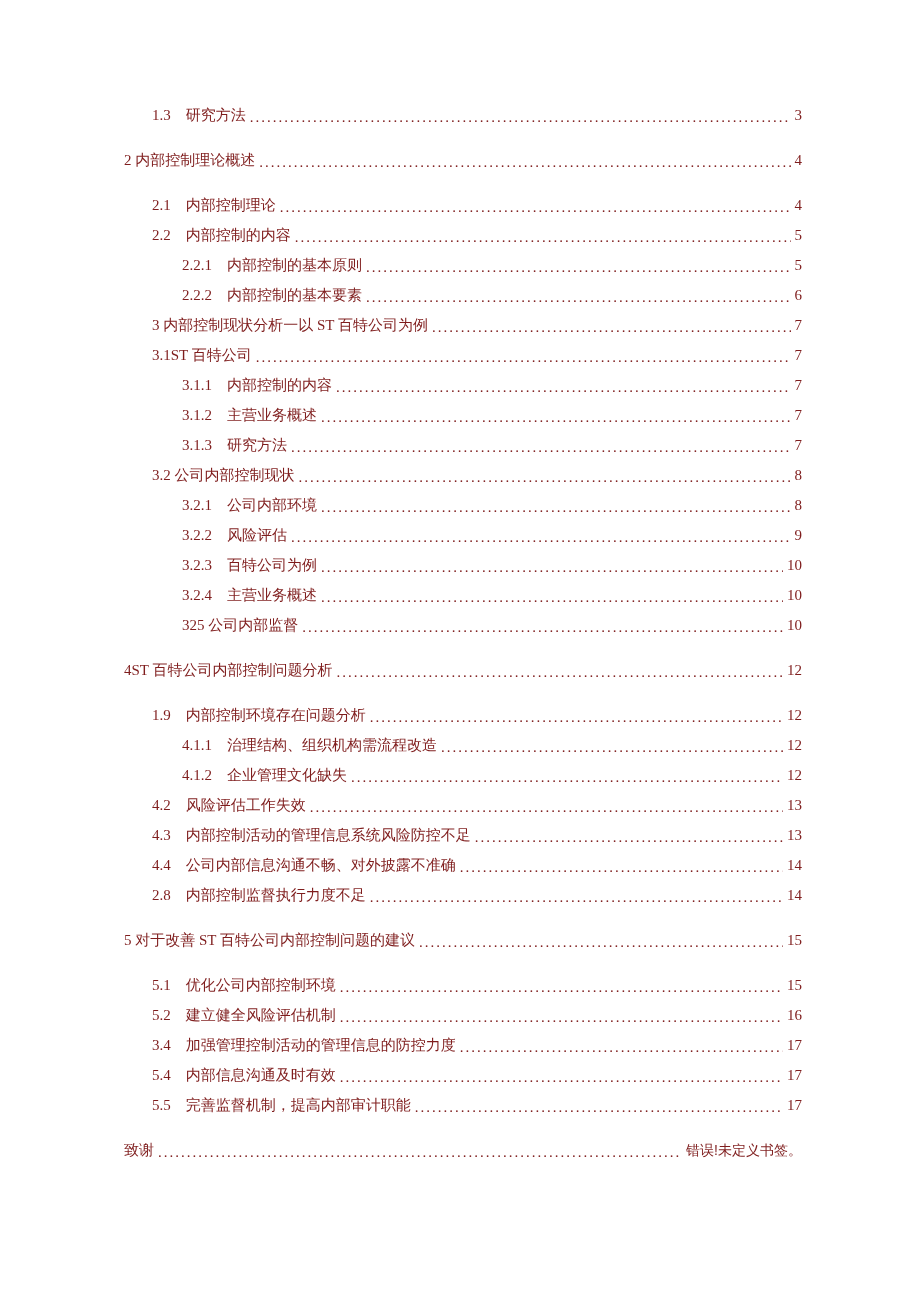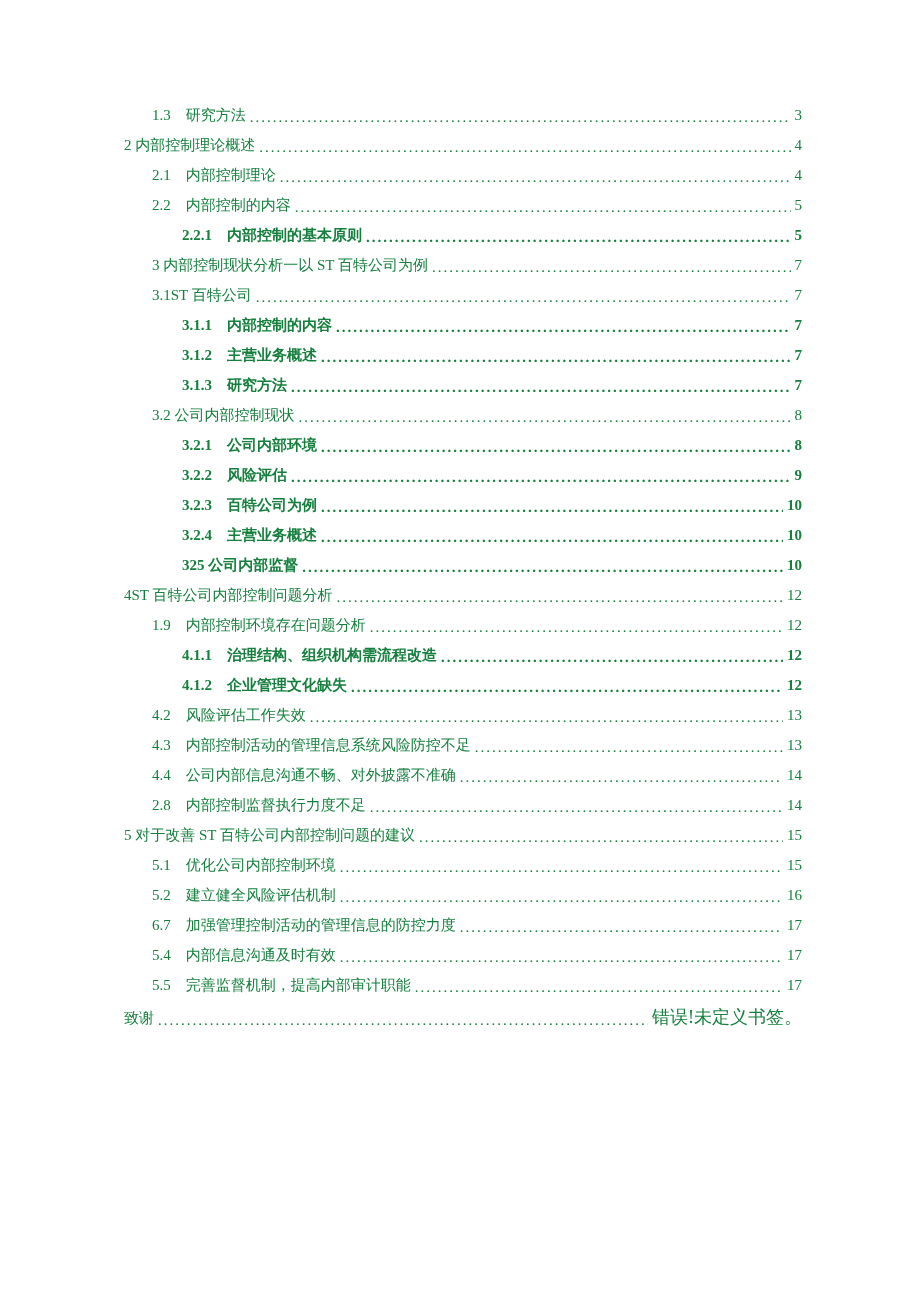--- a/index.html
+++ b/index.html
@@ -13,21 +13,21 @@
     box-sizing: border-box;
     padding: 108px 118px 90px 124px;
     position: relative;
   }
   .toc-row {
     display: flex;
     align-items: baseline;
     white-space: nowrap;
     font-size: 15px;
     line-height: 1.0;
-    color: #15803d;
+    color: #7f1d1d;
     margin-bottom: 15px;
   }
   .toc-row .label {
     flex: 0 0 auto;
   }
   .toc-row .dots {
     flex: 1 1 auto;
     overflow: hidden;
     letter-spacing: 2px;
     text-align: left;
@@ -37,23 +37,23 @@
   }
   .toc-row .dots::after {
     content: "........................................................................................................................................................................................................";
     display: inline-block;
   }
   .toc-row .page-no {
     flex: 0 0 auto;
   }
   .ind0 { padding-left: 0; }
   .ind1 { padding-left: 28px; }
-  .ind2 { padding-left: 58px; font-weight: bold; }
-  .section-space-above { }
-  .err { font-family: Liberation Serif, serif; font-size: 18px; }
+  .ind2 { padding-left: 58px; }
+  .section-space-above { margin-top: 30px; }
+  .err { font-family: Liberation Sans, sans-serif; font-size: 14px; }
 </style>
 </head>
 <body>
 
 <div class="page">
   <div id="toc-container">
       <div class="toc-row ind1">
         <span class="label">1.3　研究方法</span>
         <span class="dots"></span>
         <span class="page-no">3</span>
@@ -71,20 +71,25 @@
       <div class="toc-row ind1">
         <span class="label">2.2　内部控制的内容</span>
         <span class="dots"></span>
         <span class="page-no">5</span>
       </div>
       <div class="toc-row ind2">
         <span class="label">2.2.1　内部控制的基本原则</span>
         <span class="dots"></span>
         <span class="page-no">5</span>
       </div>
+      <div class="toc-row ind2">
+        <span class="label">2.2.2　内部控制的基本要素</span>
+        <span class="dots"></span>
+        <span class="page-no">6</span>
+      </div>
       <div class="toc-row ind1">
         <span class="label">3 内部控制现状分析一以 ST 百特公司为例</span>
         <span class="dots"></span>
         <span class="page-no">7</span>
       </div>
       <div class="toc-row ind1">
         <span class="label">3.1ST 百特公司</span>
         <span class="dots"></span>
         <span class="page-no">7</span>
       </div>
@@ -182,21 +187,21 @@
         <span class="label">5.1　优化公司内部控制环境</span>
         <span class="dots"></span>
         <span class="page-no">15</span>
       </div>
       <div class="toc-row ind1">
         <span class="label">5.2　建立健全风险评估机制</span>
         <span class="dots"></span>
         <span class="page-no">16</span>
       </div>
       <div class="toc-row ind1">
-        <span class="label">6.7　加强管理控制活动的管理信息的防控力度</span>
+        <span class="label">3.4　加强管理控制活动的管理信息的防控力度</span>
         <span class="dots"></span>
         <span class="page-no">17</span>
       </div>
       <div class="toc-row ind1">
         <span class="label">5.4　内部信息沟通及时有效</span>
         <span class="dots"></span>
         <span class="page-no">17</span>
       </div>
       <div class="toc-row ind1">
         <span class="label">5.5　完善监督机制，提高内部审计职能</span>

